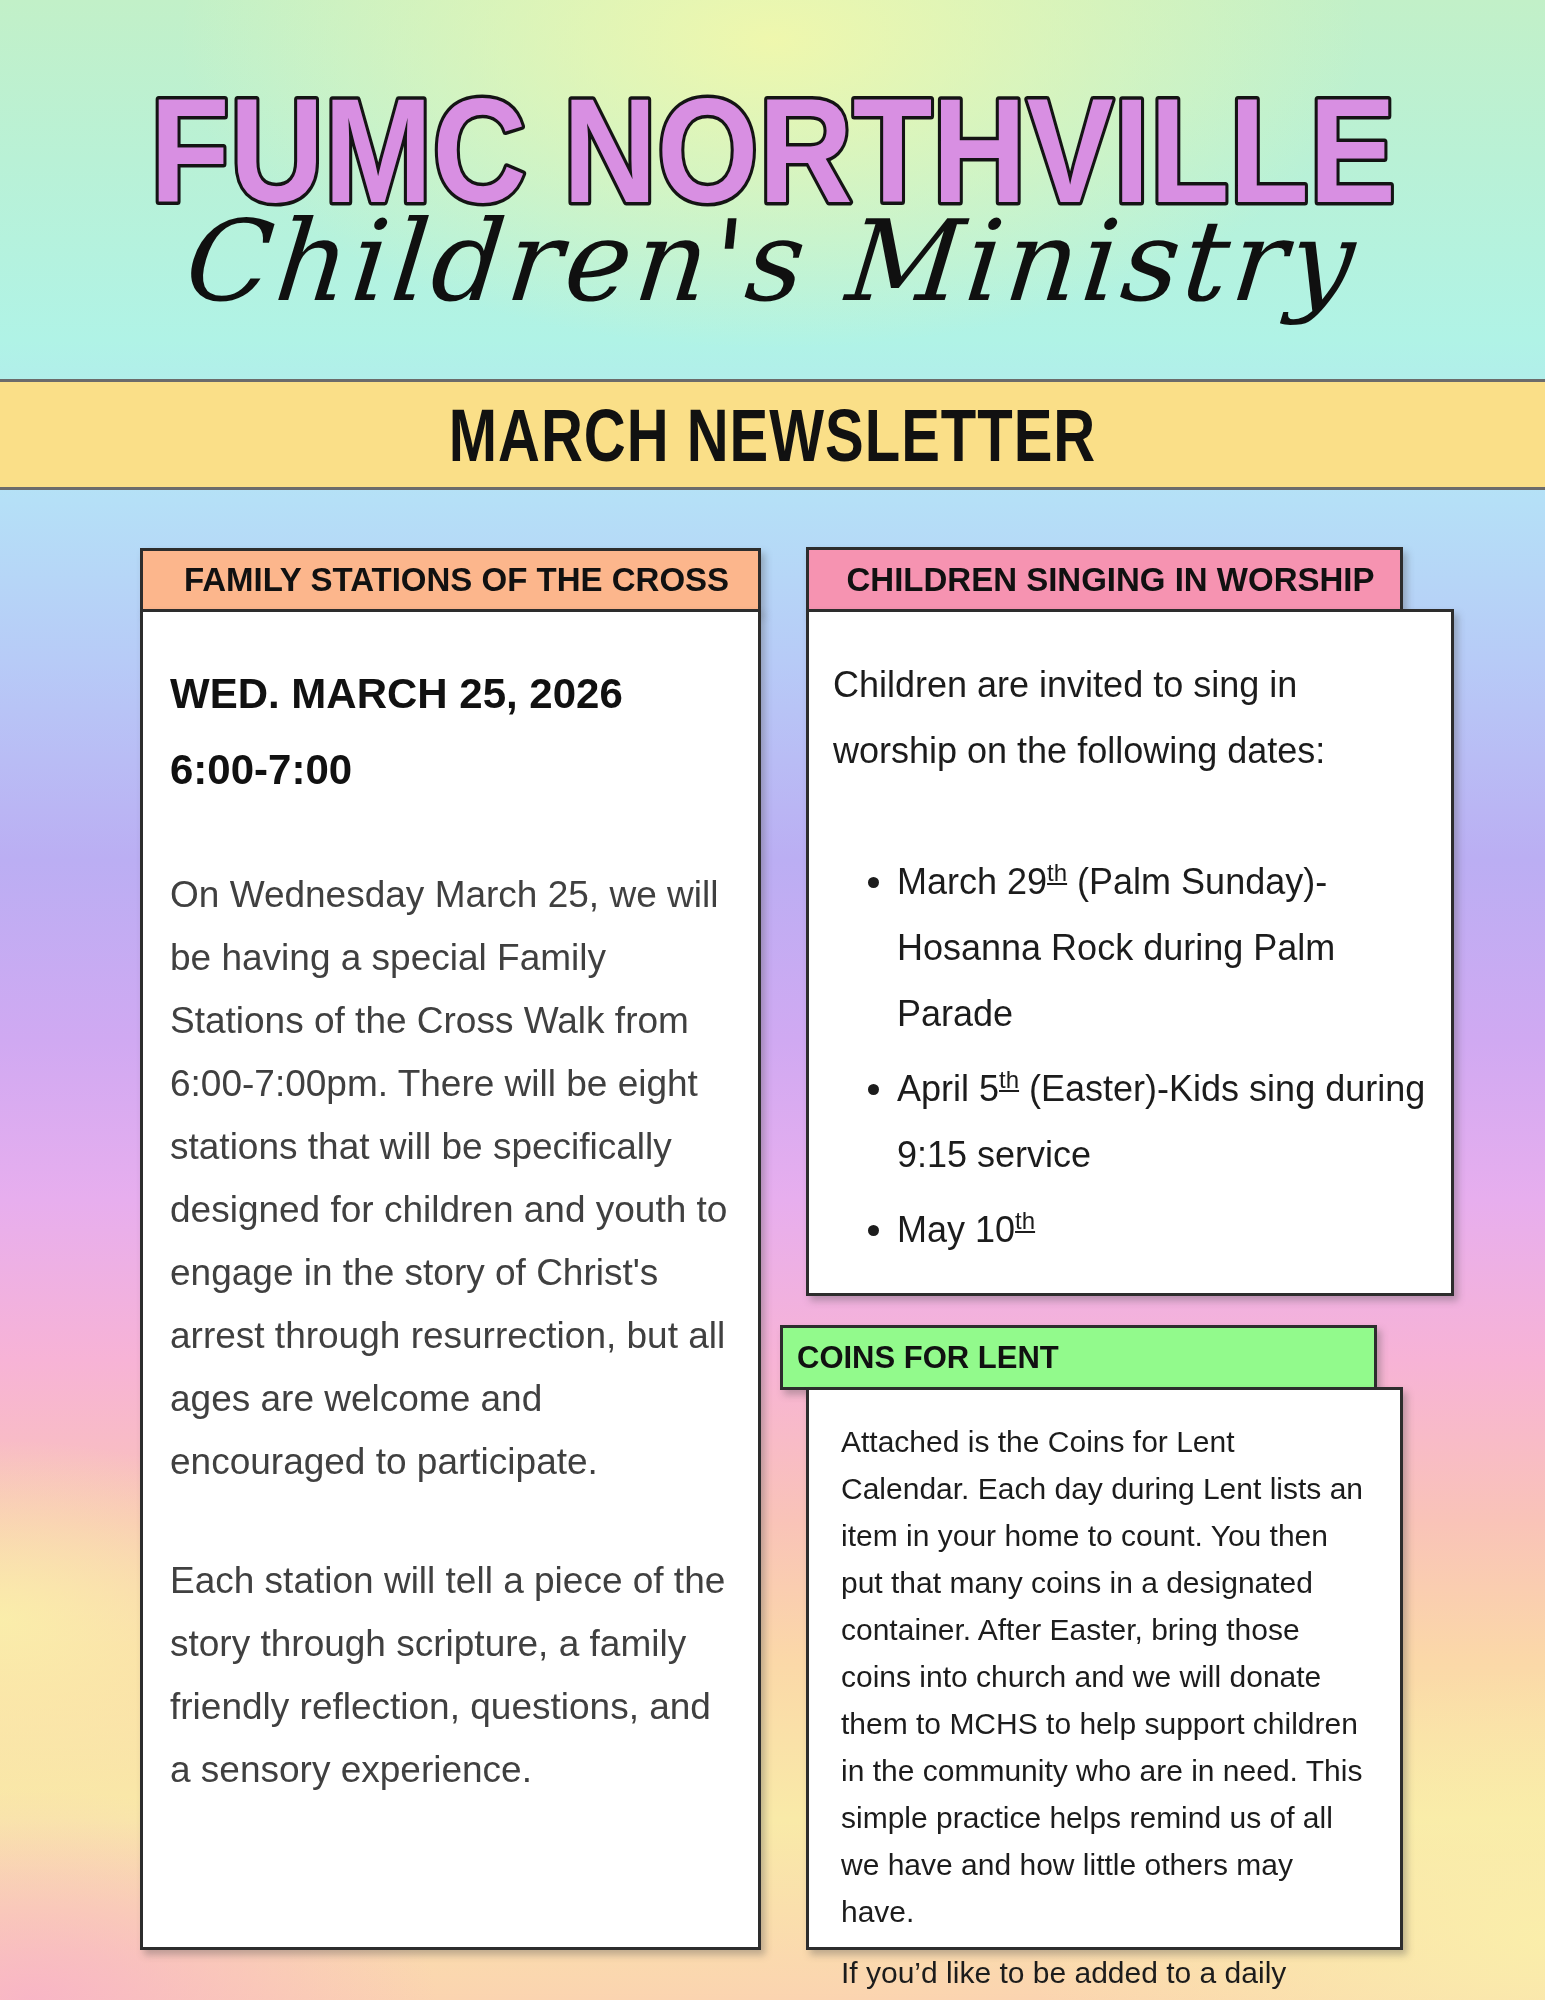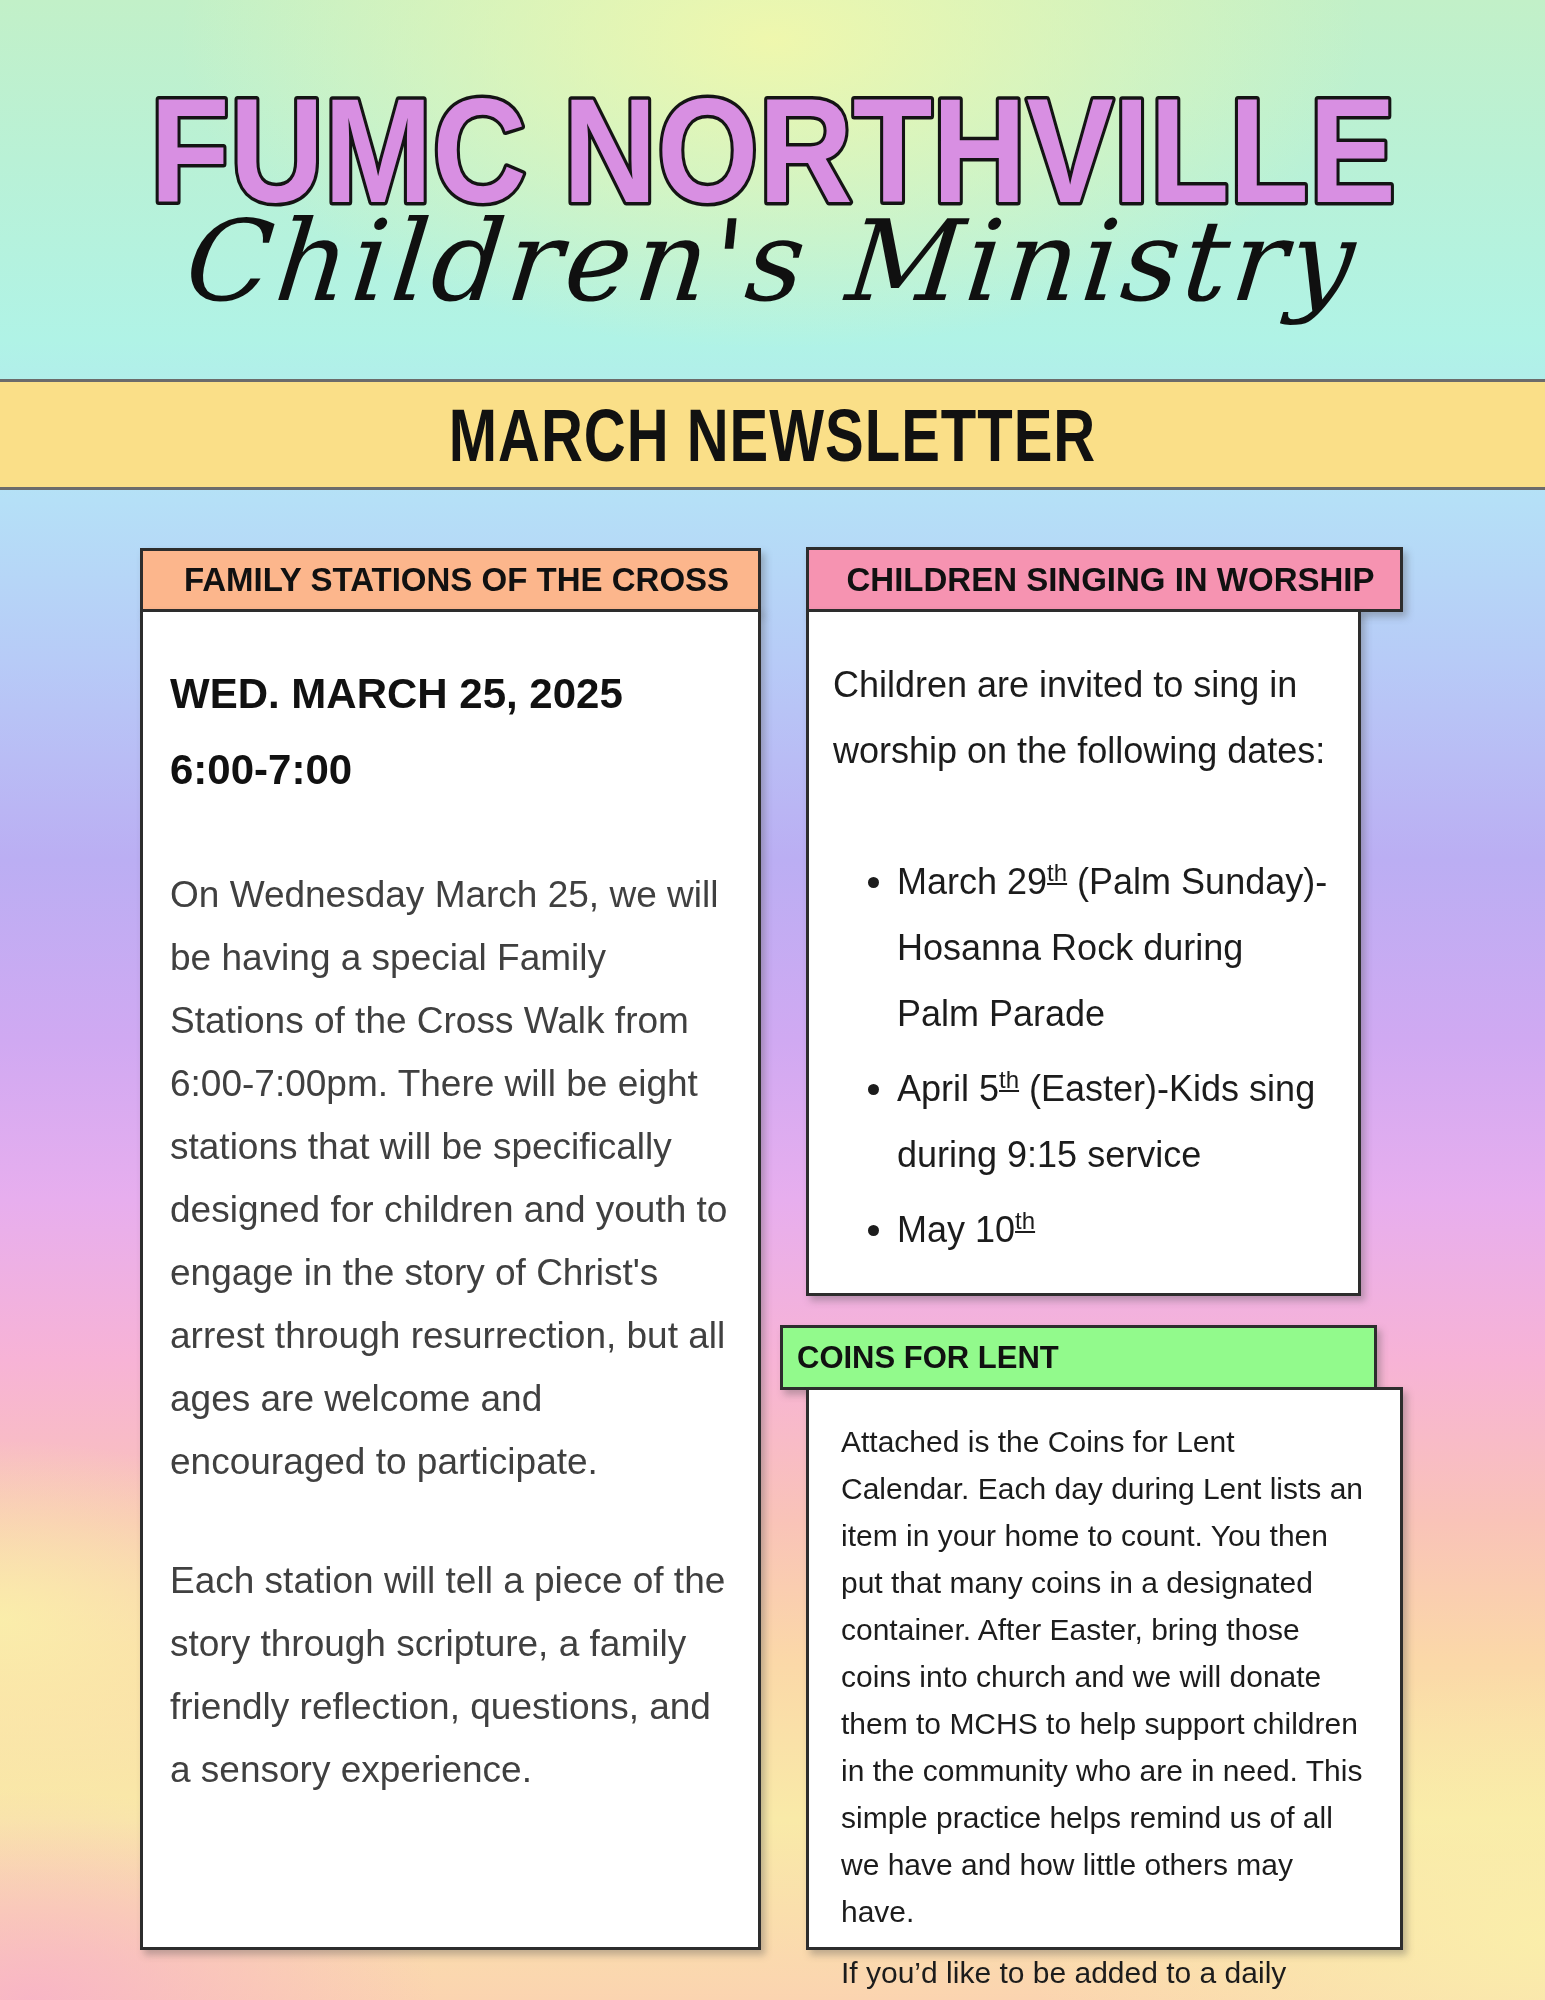--- a/index.html
+++ b/index.html
@@ -61,21 +61,21 @@
   }
   .header-box {
     display:flex; align-items:center; justify-content:center;
     font-weight:bold;
   }
 
   #stations-header { left:140px; top:548px;  width:621px; height:64px;  font-size:33px; }
   #stations-body   { left:140px; top:609px;  width:621px; height:1341px; background:#ffffff; padding:44px 27px 0; }
 
   #singing-header  { left:806px; top:547px;  width:597px; height:65px;  font-size:33px; }
-  #singing-body    { left:806px; top:609px;  width:555px; height:687px; background:#ffffff; padding:40px 24px 0; }
+  #singing-body    { left:806px; top:609px;  width:648px; height:687px; background:#ffffff; padding:40px 24px 0; }
 
   #coins-header    { left:780px; top:1325px; width:597px; height:65px;  font-size:31px;
                      justify-content:flex-start; padding-left:14px; }
   #coins-body      { left:806px; top:1387px; width:597px; height:563px; background:#ffffff; padding:28px 32px 0; }
 
   .date-heading { font-size:42px; font-weight:bold; line-height:1.8; color:#111; }
 
   .para  { font-size:37px; line-height:63px; color:#404040; margin-top:56px; }
 
   .intro { font-size:36px; line-height:66px; color:#1c1c1c; }
@@ -100,21 +100,21 @@
   <div class="subtitle">Children's Ministry</div>
 
   <div class="banner" style="background-color: rgb(250, 223, 136);">
     <div class="banner-text">MARCH NEWSLETTER</div>
   </div>
 
   <div class="box header-box" id="stations-header" style="background-color: rgb(252, 182, 140);">FAMILY STATIONS OF THE CROSS</div>
 
   <div class="box" id="stations-body">
     <div class="date-heading">
-      <div>WED. MARCH 25, 2025</div>
+      <div>WED. MARCH 25, 2026</div>
       <div>6:00-7:00</div>
     </div>
     <p class="para">On Wednesday March 25, we will be having a special Family Stations of the Cross Walk from 6:00-7:00pm. There will be eight stations that will be specifically designed for children and youth to engage in the story of Christ's arrest through resurrection, but all ages are welcome and encouraged to participate.</p>
     <p class="para">Each station will tell a piece of the story through scripture, a family friendly reflection, questions, and a sensory experience.</p>
   </div>
 
   <div class="box header-box" id="singing-header" style="background-color: rgb(246, 147, 177);">CHILDREN SINGING IN WORSHIP</div>
 
   <div class="box" id="singing-body">
     <p class="intro">Children are invited to sing in worship on the following dates:</p>

